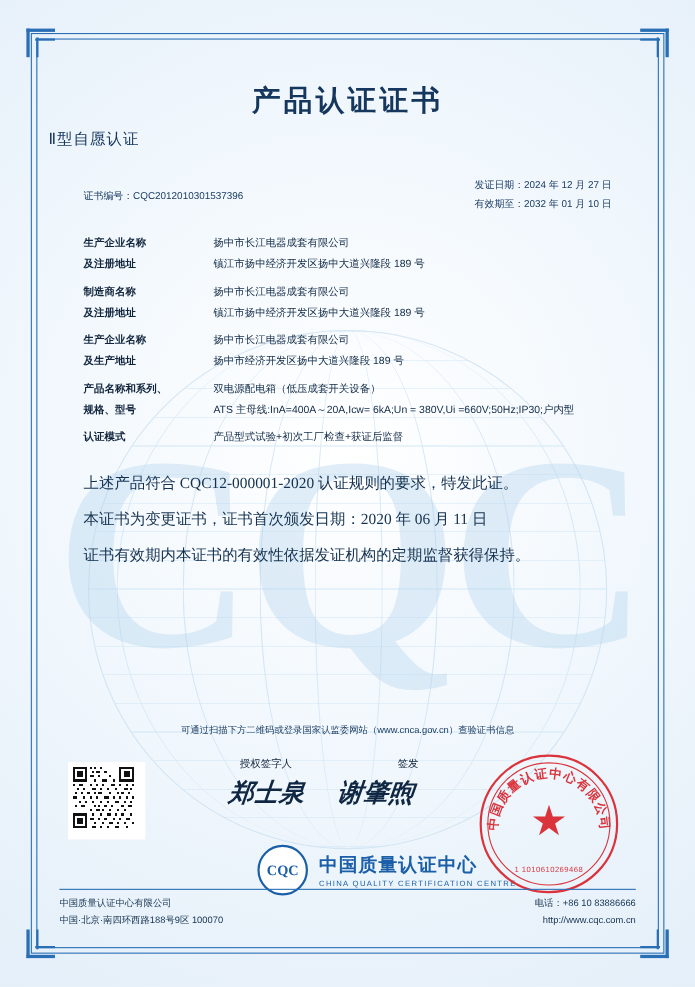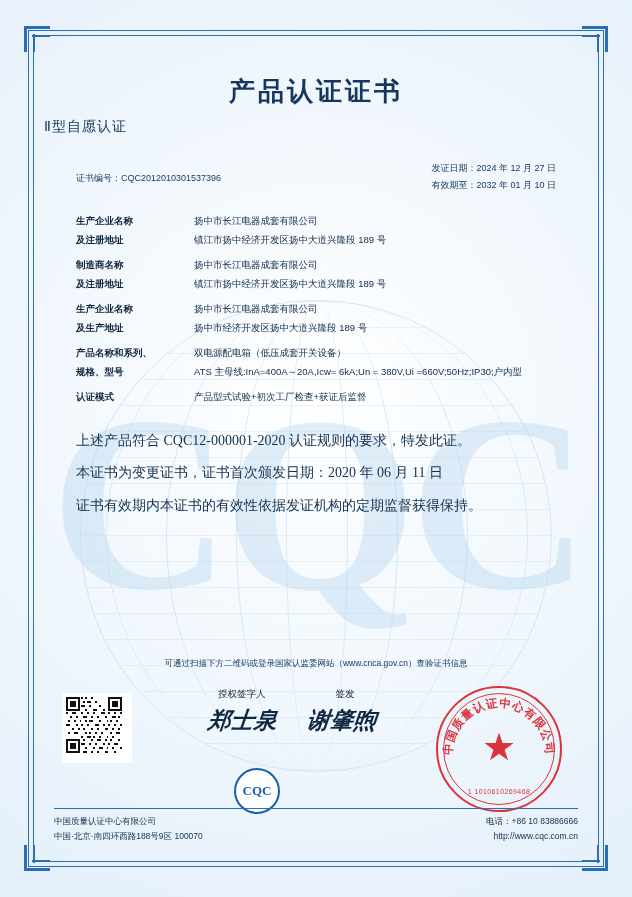--- a/index.html
+++ b/index.html
@@ -107,21 +107,21 @@
     font-size:8.5px;color:#1b3c63;
   }
 
   .qr{
     position:absolute;left:18px;top:645px;width:62px;height:62px;
     background:#fff;padding:3px;border:1px solid #fff;
   }
   .qr svg{display:block;}
 
   .sign-area{position:absolute;left:150px;top:640px;width:330px;}
-  .sign-row{display:flex;gap:70px;font-size:9.5px;color:#13243a;padding-left:24px;}
+  .sign-row{display:flex;gap:96px;font-size:9.5px;color:#13243a;padding-left:24px;}
   .sign-names{display:flex;gap:30px;margin-top:4px;padding-left:14px;}
   .sign-name{
     font-family:"Liberation Serif","DejaVu Serif",serif;
     font-size:23px;color:#0f2742;font-style:italic;font-weight:bold;
     transform:skewX(-6deg);
   }
 
   .cqc-logo{position:absolute;left:190px;top:720px;display:flex;align-items:center;gap:10px;}
   .cqc-mark{
     width:42px;height:42px;border-radius:50%;border:2px solid #1a5fa8;
@@ -390,20 +390,24 @@
         <span>签发</span>
       </div>
       <div class="sign-names">
         <span class="sign-name">郑士泉</span>
         <span class="sign-name">谢肇煦</span>
       </div>
     </div>
 
     <div class="cqc-logo">
       <div class="cqc-mark">CQC</div>
+      <div>
+        <div class="cqc-cn">中国质量认证中心</div>
+        <div class="cqc-en">CHINA QUALITY CERTIFICATION CENTRE</div>
+      </div>
     </div>
 
     <div class="seal">
       <div class="inner"></div>
       <svg width="122" height="122" viewBox="0 0 122 122">
         <defs>
           <path id="arc" d="M 14 66 A 47 47 0 1 1 108 66"></path>
         </defs>
         <text><textPath href="#arc" startOffset="50%" text-anchor="middle" id="sealtop">中国质量认证中心有限公司</textPath></text>
       </svg>

